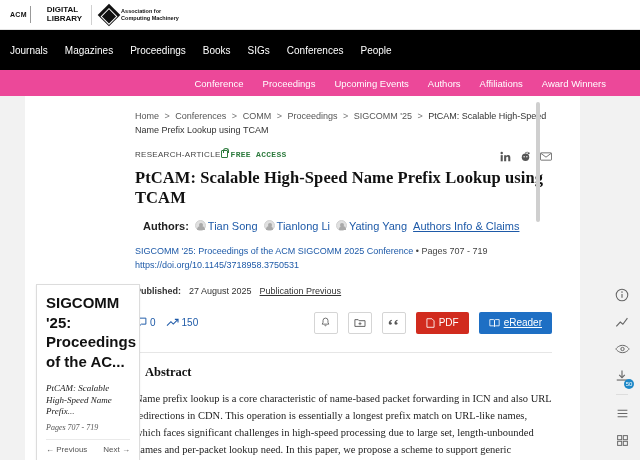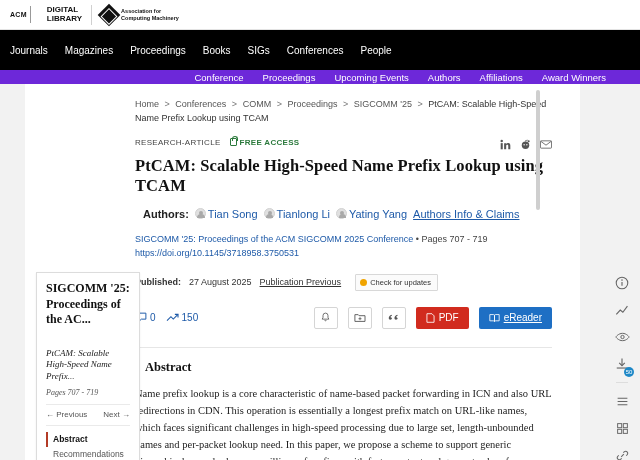--- a/index.html
+++ b/index.html
@@ -86,22 +86,22 @@
   }
   .darknav a {
     color: #fff;
     font-size: 10px;
     text-decoration: none;
     white-space: nowrap;
   }
 
   
   .rednav {
-    height: 14px;
-    background: #6d28d9;
+    height: 26px;
+    background: #ec4899;
     display: flex;
     align-items: center;
     justify-content: flex-end;
     padding: 0 34px 0 10px;
     gap: 19px;
   }
   .rednav a {
     color: #fff;
     font-size: 9.5px;
     text-decoration: none;
@@ -129,32 +129,32 @@
     line-height: 1.55;
     margin-bottom: 12px;
   }
   .breadcrumb span.sep { color: #777; margin: 0 3px; }
   .breadcrumb a { color: #555; text-decoration: none; }
   .breadcrumb .last { color: #333; }
 
   .meta-row {
     display: flex;
     align-items: center;
-    gap: 9px;
     font-size: 8px;
     color: #444;
     letter-spacing: .3px;
     position: relative;
   }
   .meta-row .openaccess {
     color: #2c7a3d;
     display: flex;
     align-items: center;
     gap: 3px;
     font-weight: bold;
+    font-family: Liberation Mono, monospace;
   }
   .oa-lock {
     width: 7px; height: 8px;
     border: 1.2px solid #2c7a3d;
     border-radius: 1px;
     position: relative;
   }
   .oa-lock:before {
     content: "";
     position: absolute;
@@ -331,26 +331,26 @@
     position: absolute;
     left: 36px;
     top: 188px;
     width: 104px;
     background: #fff;
     border: 1px solid #dcdcdc;
     padding: 8px 9px 6px;
     box-shadow: 0 1px 2px rgba(0,0,0,.07);
   }
   .lc-title {
-    font-family: Liberation Serif, serif;
-    font-size: 12px;
+    font-family: Liberation Sans, sans-serif;
+    font-size: 15px;
     font-weight: bold;
     line-height: 1.3;
     color: #111;
-    margin-bottom: 20px;
+    margin-bottom: 12px;
   }
   .lc-sub {
     font-family: "Liberation Serif", serif;
     font-size: 9px;
     font-style: italic;
     line-height: 1.3;
     color: #222;
   }
   .lc-pages {
     font-family: "Liberation Serif", serif;
@@ -542,24 +542,20 @@
         <a href="#">SIGCOMM '25: Proceedings of the ACM SIGCOMM 2025 Conference</a>
         <span>•</span>
         <span class="pages">Pages 707 - 719</span>
         <a href="#" class="doi">https://doi.org/10.1145/3718958.3750531</a>
       </div>
 
       <div class="published">
         <span class="lbl">Published:</span>
         <span>27 August 2025</span>
         <a href="#" class="hist">Publication Previous</a>
-        <span class="crossmark">
-          <span class="cm-dot"></span>
-          <span>Check for updates</span>
-        </span>
       </div>
 
       <div class="actions">
         <span class="stat">
           <svg width="12" height="11" viewBox="0 0 16 14">
               <path d="M1.5 1.2h13v8H8.5l-3.2 3v-3H1.5z" fill="none" stroke="#1e5aa8" stroke-width="1.3"></path>
             </svg>
           <span>0</span>
         </span>
         <span class="stat">

